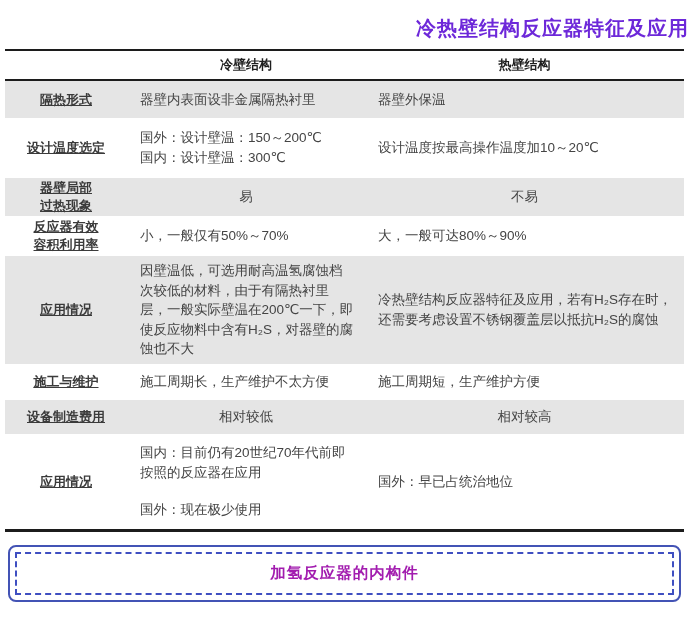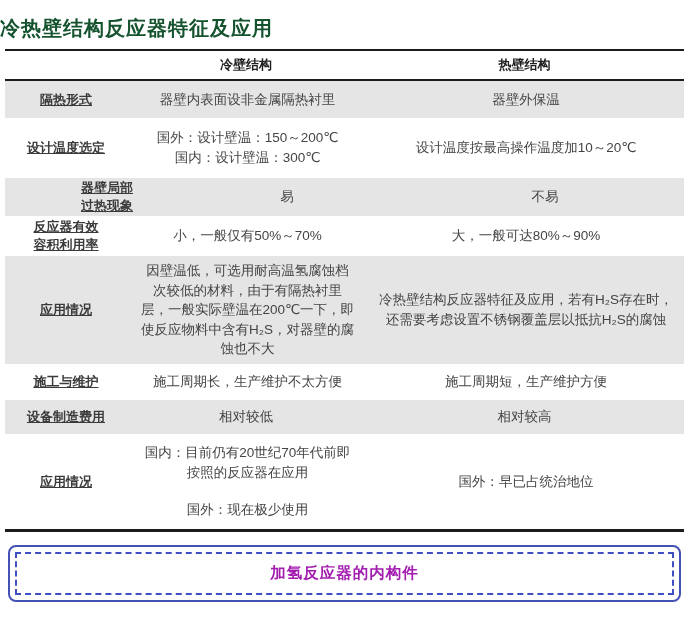--- a/index.html
+++ b/index.html
@@ -11,25 +11,25 @@
   .page {
     position: relative;
     width: 689px;
     height: 623px;
     background: #ffffff;
     overflow: hidden;
   }
   
   .title {
     margin: 15px 0 7px 0;
-    text-align: left;
+    text-align: right;
     font-size: 20px;
     font-weight: 700;
     letter-spacing: 1px;
-    color: #14532d;
+    color: #6d28d9;
   }
   
   .table-wrap {
     margin: 0 5px;
     color: #444;
   }
   .rule {
     height: 2px;
     background: #1c1c1c;
   }
@@ -64,25 +64,25 @@
   }
   .cell.label-cell {
     align-items: center;
     text-align: center;
     font-size: 13px;
     font-weight: 700;
     color: #3b3b3b;
     line-height: 1.35;
     text-decoration: underline;
   }
-  .cell.body-cell { padding: 5px 10px 5px 13px; text-align: center; }
+  .cell.body-cell { padding: 5px 10px 5px 13px; }
   .cell.centered { align-items: center; text-align: center; padding-left: 0; padding-right: 0; }
   .r1 { min-height: 37px; }
   .r2 { min-height: 60px; }
-  .r3 { min-height: 38px; padding-left: 41px; }
+  .r3 { min-height: 38px; }
   .r4 { min-height: 40px; }
   .r5 { min-height: 84px; }
   .r6 { min-height: 36px; }
   .r7 { min-height: 34px; }
   .r8 { min-height: 95px; }
   .line { display: block; }
   .para + .para { margin-top: 17px; }
   
   .footer-box {
     position: absolute;

